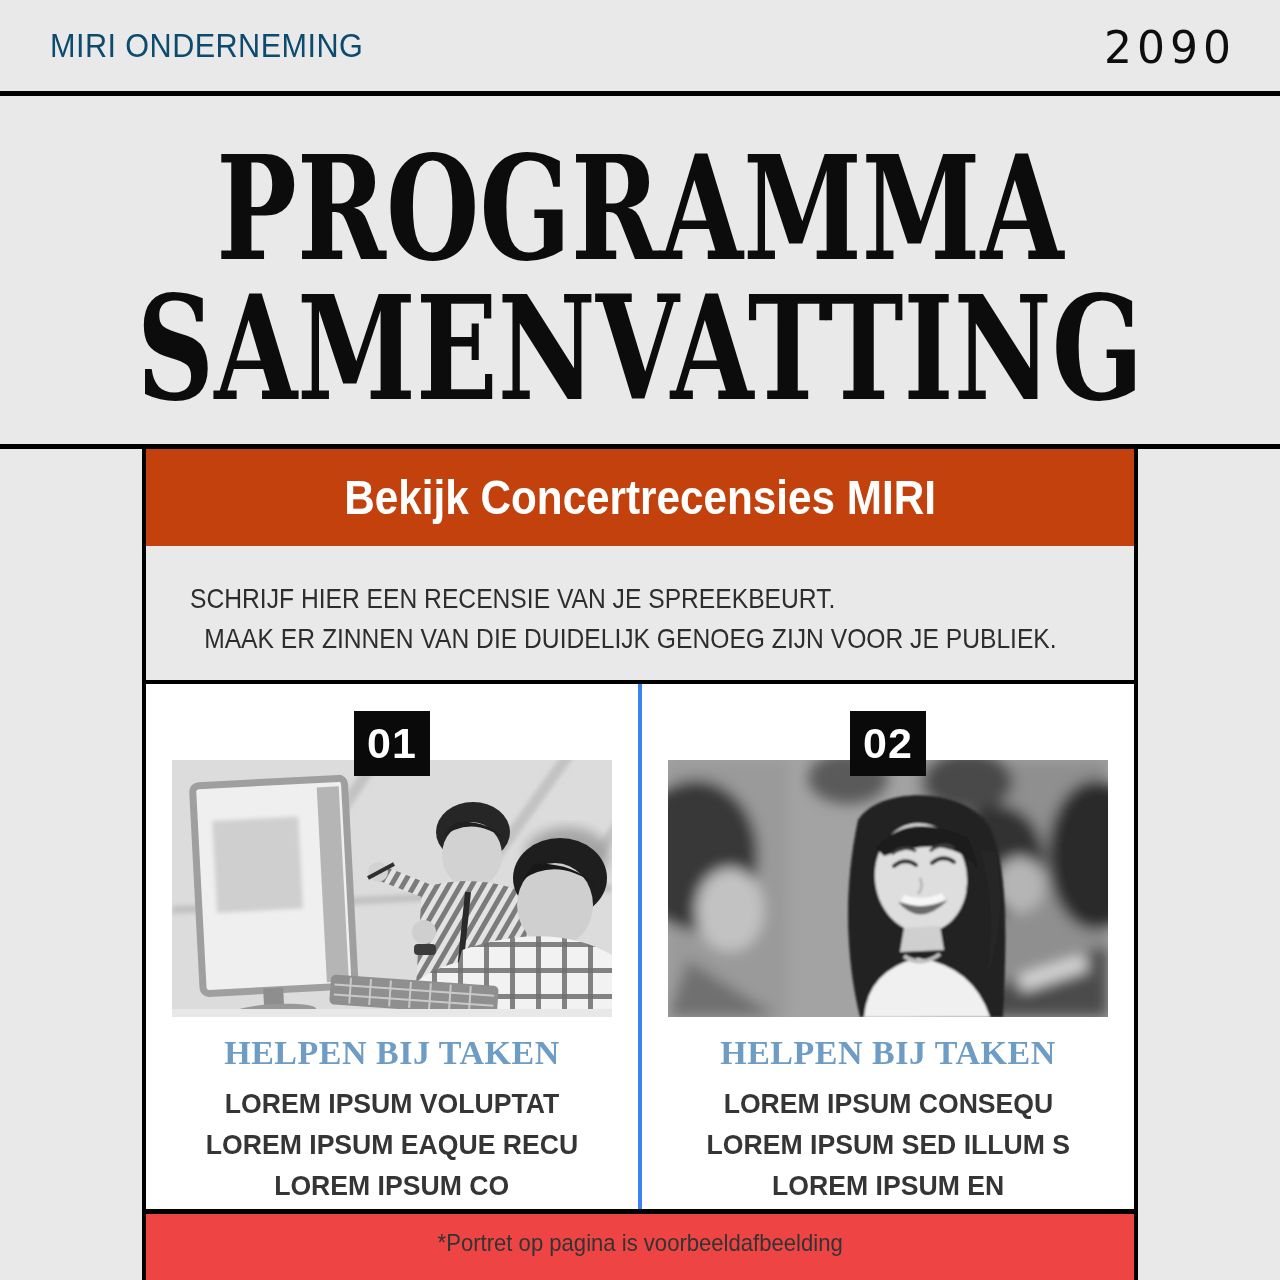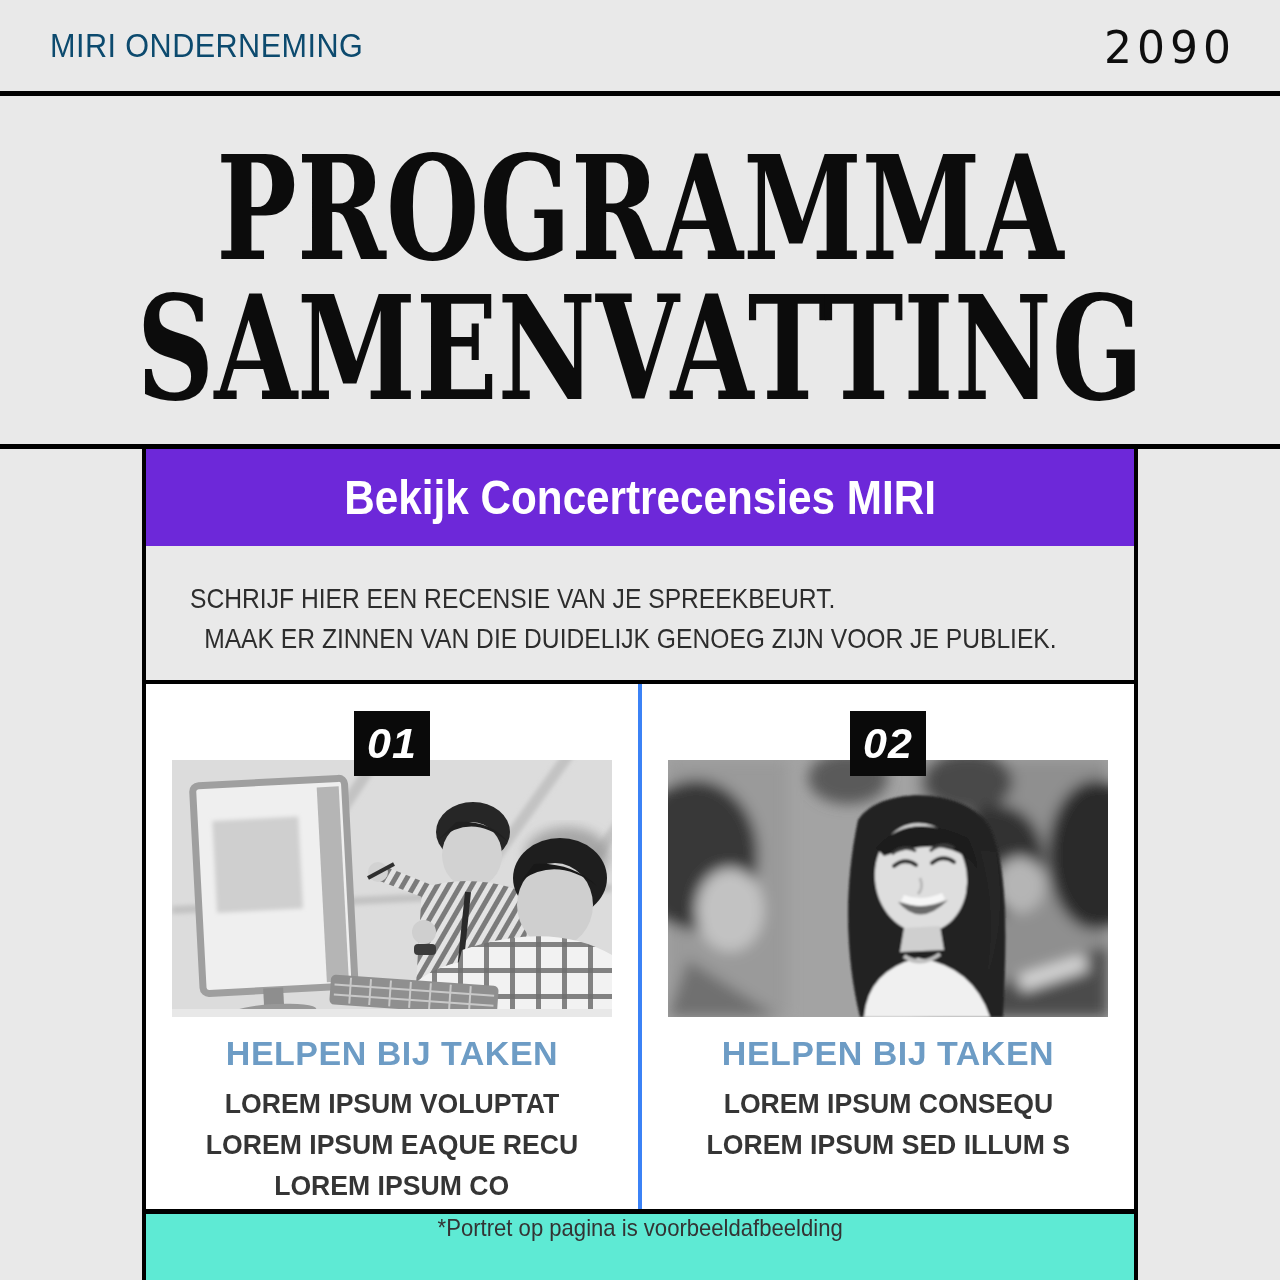--- a/index.html
+++ b/index.html
@@ -68,21 +68,21 @@
     width: 996px;
     height: 831px;
     border-left: 4px solid #000;
     border-right: 4px solid #000;
     display: flex;
     flex-direction: column;
   }
 
   .banner {
     height: 97px;
-    background: #6d28d9;
+    background: #c2410c;
     display: flex;
     align-items: center;
     justify-content: center;
   }
   .banner-text {
     color: #ffffff;
     font-size: 48px;
     font-weight: 700;
     letter-spacing: 0px;
     display: inline-block;
@@ -121,56 +121,57 @@
     height: 65px;
     margin: 27px auto 0;
     background: #0a0a0a;
     color: #ffffff;
     font-size: 43px;
     font-weight: 700;
     letter-spacing: 1px;
     display: flex;
     align-items: center;
     justify-content: center;
-    font-style: italic;
   }
 
   .photo {
     position: relative;
     z-index: 1;
     width: 440px;
     height: 257px;
     margin: -16px auto 0;
     background: #d7d7d7;
     overflow: hidden;
   }
   .photo svg { display: block; width: 100%; height: 100%; }
 
   .card-heading {
     margin: 16px 0 0;
     font-size: 34px;
     line-height: 40px;
     font-weight: 700;
     letter-spacing: 0.5px;
     color: #6d9cc5;
+    font-family: Liberation Serif, serif;
   }
 
   .card-body {
     margin-top: 10px;
     font-size: 28px;
     line-height: 41px;
     color: #353535;
   }
   .card-body .body-line { white-space: nowrap; font-weight: bold; }
   .card-body .squeeze { display: inline-block; transform: scaleX(0.95); }
 
   .footer {
     flex: 1 1 auto;
-    background: #5eead4;
+    background: #ef4444;
     text-align: center;
+    padding-top: 15px;
   }
   .footer-note {
     font-size: 24px;
     color: #333333;
     display: inline-block;
     transform: scaleX(0.92);
     white-space: nowrap;
   }
 </style>
 </head>
@@ -334,20 +335,21 @@
               <path d="M196,257 Q200,210 250,198 Q305,206 322,257 Z" fill="#f0f0f0"></path>
               <path d="M236,196 Q253,208 272,194" stroke="#bdbdbd" stroke-width="4" fill="none"></path>
               <path d="M312,90 Q330,150 318,220 Q340,160 328,92 Z" fill="#262626"></path>
             </g>
           </svg>
         </div>
         <h3 class="card-heading">HELPEN BIJ TAKEN</h3>
         <div class="card-body">
           <div class="body-line"><span class="squeeze">LOREM IPSUM CONSEQU</span></div>
           <div class="body-line"><span class="squeeze">LOREM IPSUM SED ILLUM S</span></div>
+          <div class="body-line"><span class="squeeze">LOREM IPSUM EN</span></div>
         </div>
       </div>
 
     </div>
 
     <div class="footer">
       <span class="footer-note">*Portret op pagina is voorbeeldafbeelding</span>
     </div>
 
   </div>

